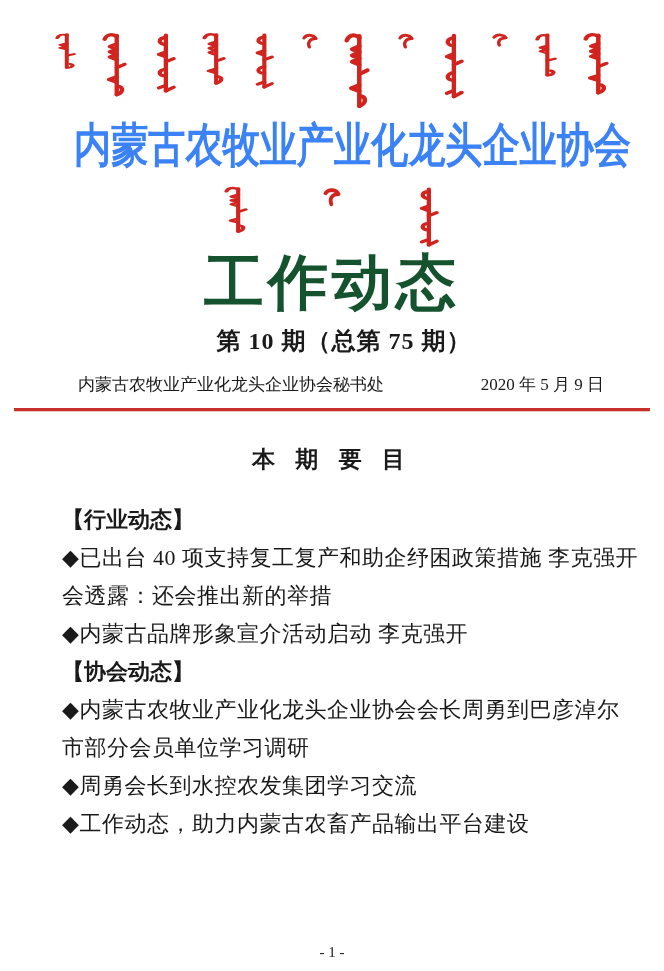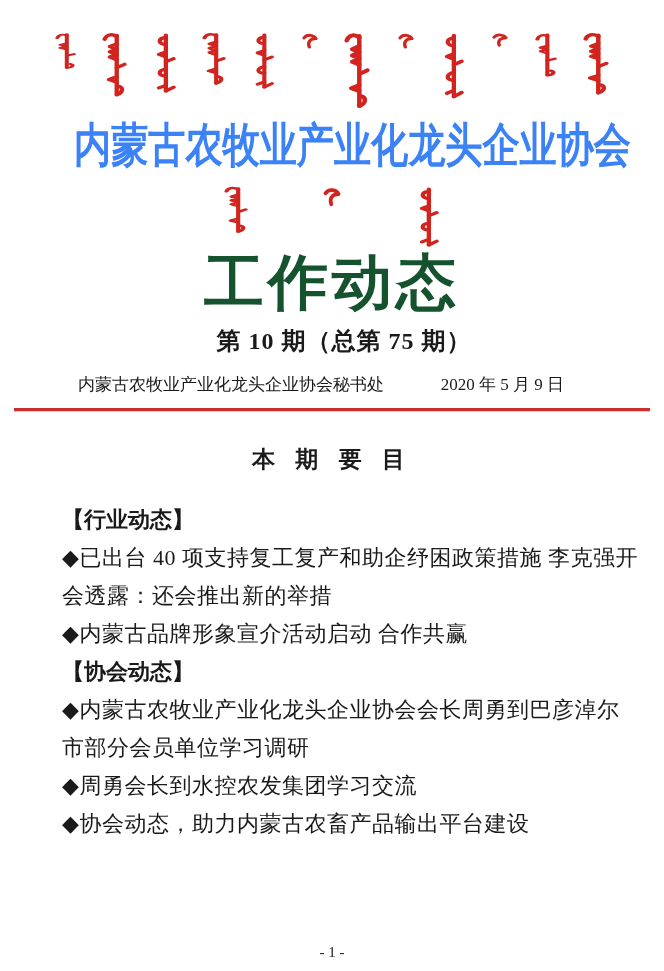--- a/index.html
+++ b/index.html
@@ -67,21 +67,21 @@
     text-align: center;
     font-weight: bold;
     font-size: 24px;
     line-height: 26px;
     letter-spacing: 1px;
     margin-left: 24px;
   }
 
   .pubrow {
     margin-top: 20px;
-    padding: 0 100px 0 78px;
+    padding: 0 60px 0 78px;
     display: flex;
     justify-content: space-between;
     font-size: 17px;
     line-height: 22px;
   }
 
   .rule {
     margin: 12px 14px 0 14px;
     height: 0;
     border-top: 3px solid #c9302c;
@@ -236,23 +236,23 @@
   </div>
 
   <div class="rule"></div>
 
   <div class="toc-head">本 期 要 目</div>
 
   <div class="toc">
     <p class="sec-label">【行业动态】</p>
     <p class="toc-line">◆已出台 40 项支持复工复产和助企纾困政策措施  李克强开</p>
     <p class="toc-line">会透露：还会推出新的举措</p>
-    <p class="toc-line">◆内蒙古品牌形象宣介活动启动  合作共赢</p>
+    <p class="toc-line">◆内蒙古品牌形象宣介活动启动  李克强开</p>
     <p class="sec-label">【协会动态】</p>
     <p class="toc-line">◆内蒙古农牧业产业化龙头企业协会会长周勇到巴彦淖尔</p>
     <p class="toc-line">市部分会员单位学习调研</p>
     <p class="toc-line">◆周勇会长到水控农发集团学习交流</p>
-    <p class="toc-line">◆协会动态，助力内蒙古农畜产品输出平台建设</p>
+    <p class="toc-line">◆工作动态，助力内蒙古农畜产品输出平台建设</p>
   </div>
 
   <div class="pageno">- 1 -</div>
 
 </div>
 
 </body></html>

